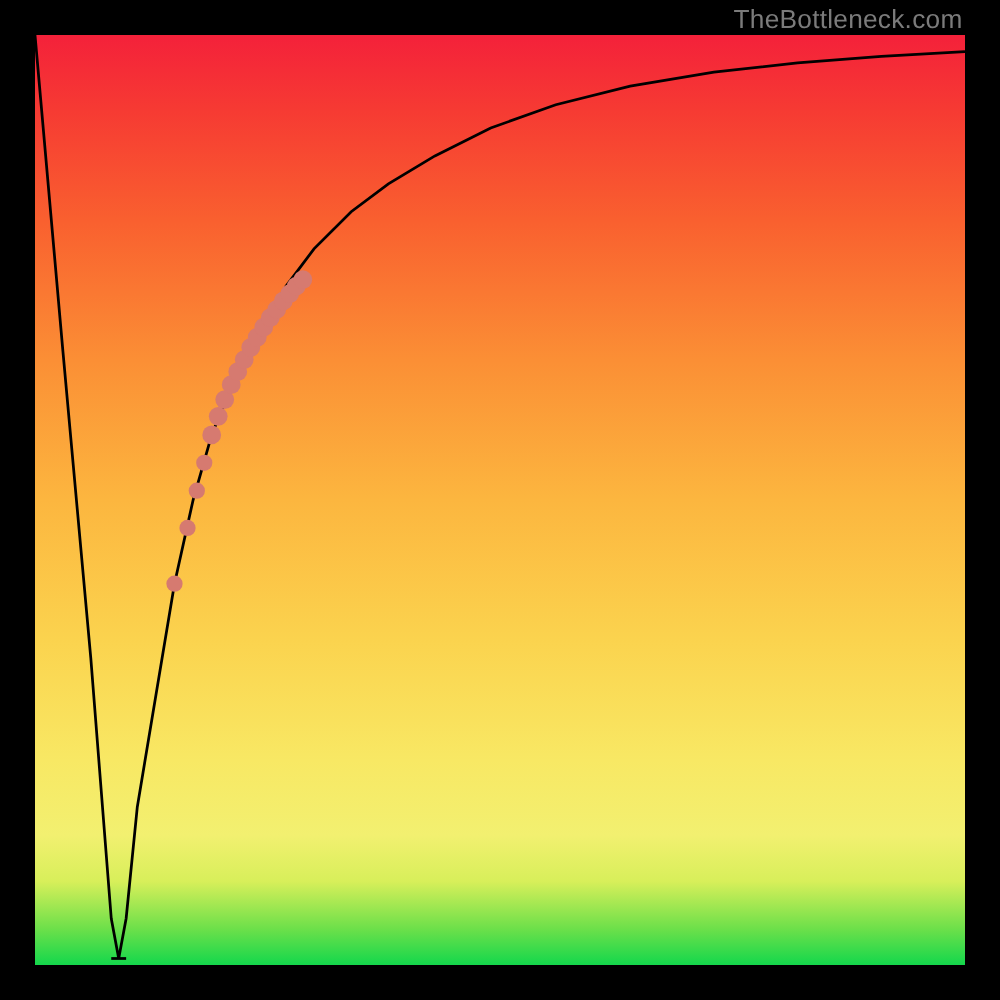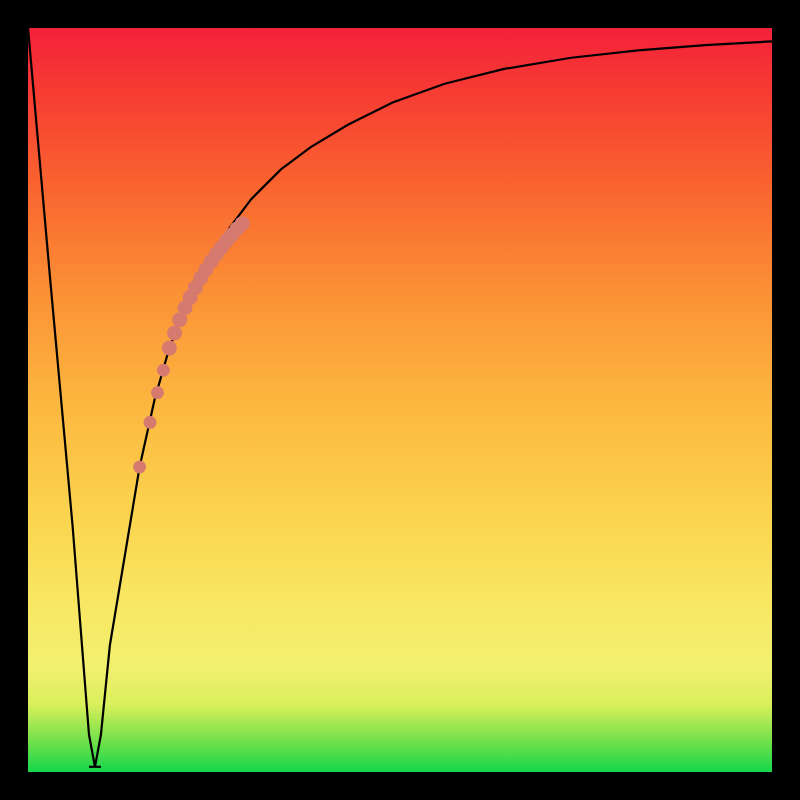--- a/index.html
+++ b/index.html
@@ -62,20 +62,21 @@
     font-weight: 500;
     letter-spacing: 0.2px;
     user-select: none;
   }
 </style>
 </head>
 <body>
 
 <div class="frame">
 
+  <div class="watermark">TheBottleneck.com</div>
 
   <div class="plot-outer">
     <div class="plot-inner"></div>
 
     <svg class="overlay" viewBox="0 0 744 744" preserveAspectRatio="none">
       <g>
         <path id="curve-path" fill="none" stroke="#000" stroke-width="2.2" d="M0.00 0.00 L22.32 252.96 L44.64 498.48 L61.01 706.80 L66.96 738.79 L72.91 706.80 L81.84 617.52 L96.72 528.24 L111.60 438.96 L126.48 372.00 L141.36 319.92 L156.24 282.72 L178.56 238.08 L200.88 200.88 L223.20 171.12 L252.96 141.36 L282.72 119.04 L319.92 96.72 L364.56 74.40 L416.64 55.80 L476.16 40.92 L543.12 29.76 L610.08 22.32 L677.04 17.11 L744.00 13.39"></path>
         <line id="flat-seg" stroke="#000" stroke-width="2.2" x1="61.007999999999996" x2="72.912" y1="738.792" y2="738.792"></line>
       </g>
       <g id="dots">

